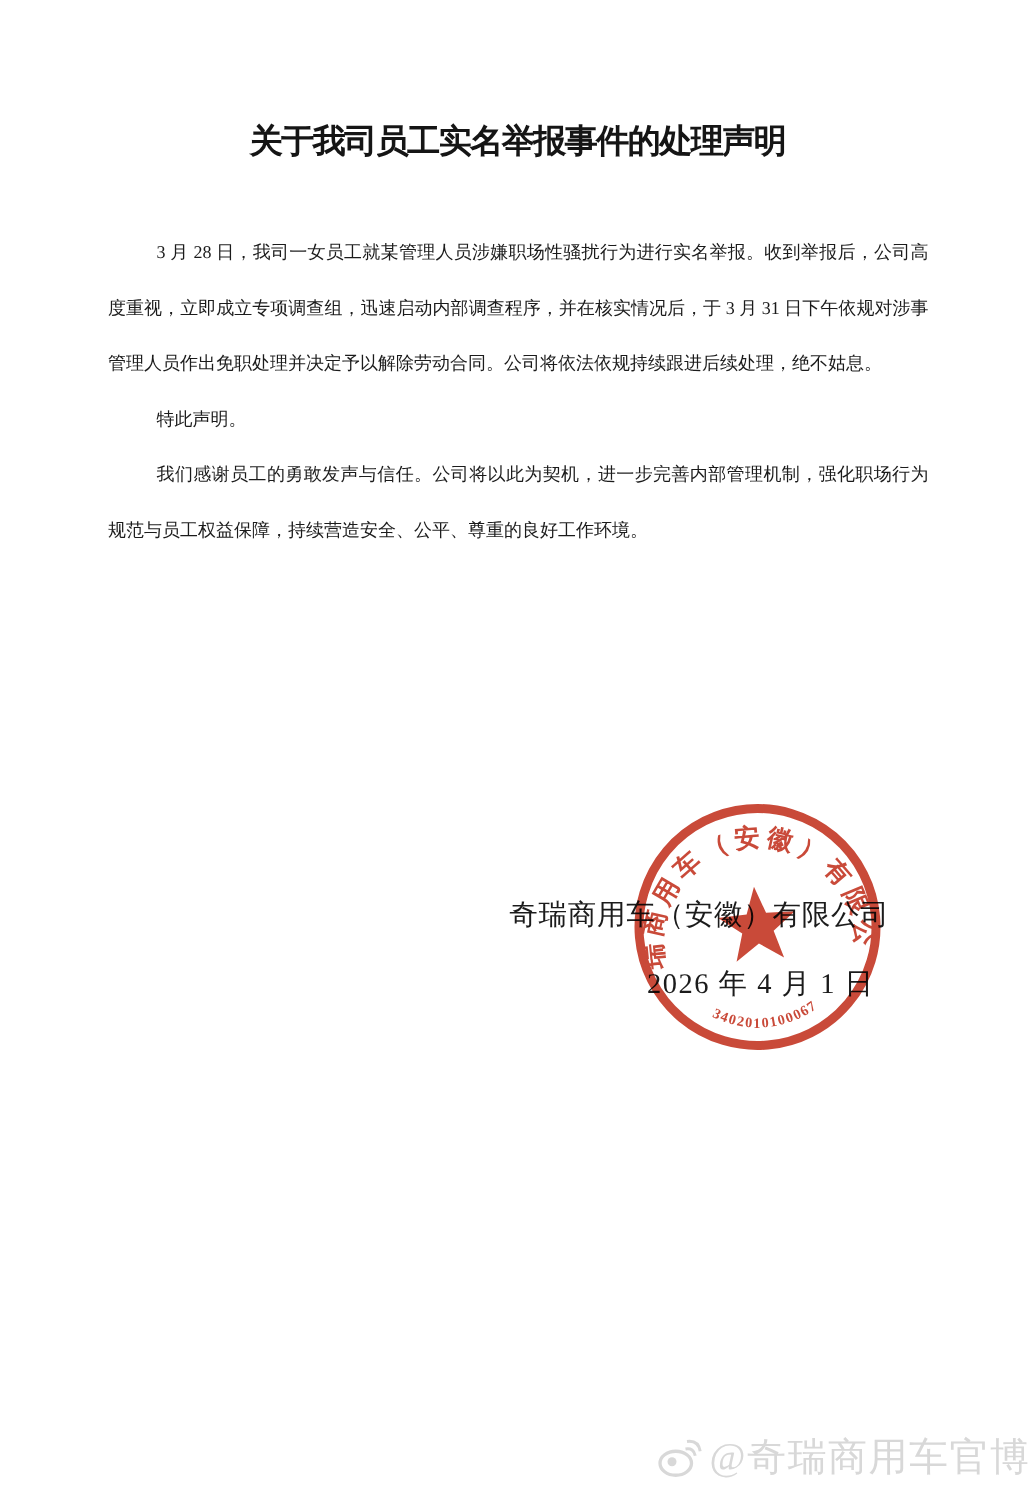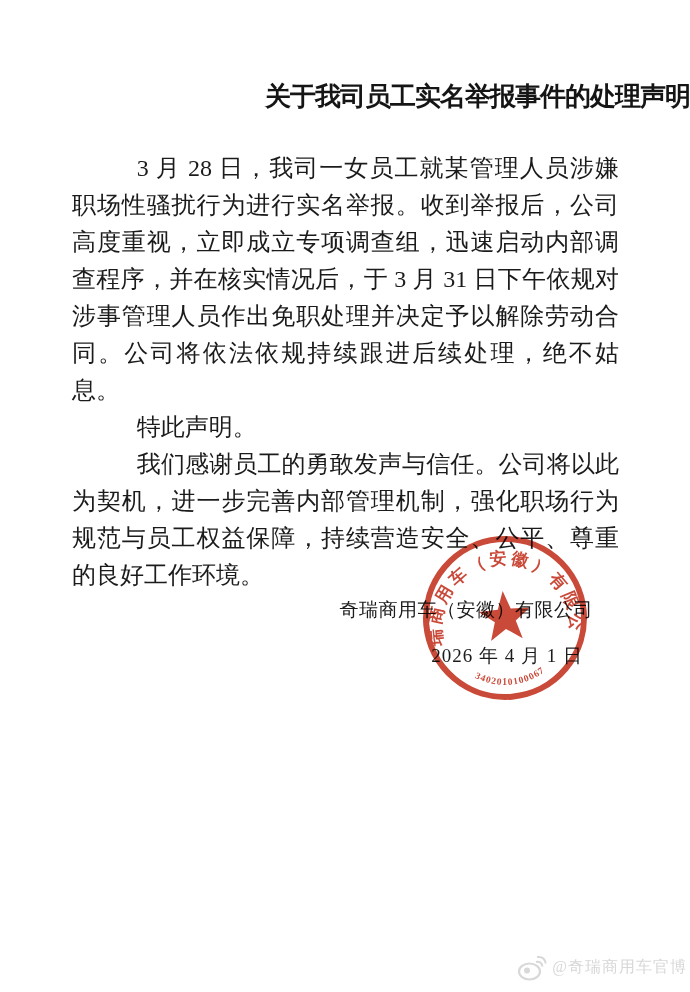--- a/index.html
+++ b/index.html
@@ -11,32 +11,32 @@
     overflow: hidden;
     font-family: "Liberation Serif", "DejaVu Serif", serif;
     color: #1b1b1b;
   }
   .doc-title {
     position: absolute;
     top: 79px;
     left: 0;
     right: 0;
     margin: 0;
-    text-align: right;
-    font-size: 26px;
+    text-align: center;
+    font-size: 22px;
     font-weight: 700;
     letter-spacing: -1px;
     color: #151515;
   }
   .doc-body {
     position: absolute;
     top: 150px;
     left: 72px;
     width: 547px;
-    font-size: 24px;
+    font-size: 12px;
     line-height: 37px;
     text-align: justify;
     text-justify: inter-character;
   }
   .doc-body p { margin: 0; text-indent: 2.7em; }
   .sig-company {
     position: absolute;
     top: 597px;
     right: 97px;
     font-size: 19px;
@@ -65,21 +65,21 @@
   .seal .ring-text { font-size: 17px; letter-spacing: 3.5px; }
   .seal .num-text  { font-size: 9.5px; letter-spacing: 1px; }
   .watermark {
     position: absolute;
     top: 954px;
     right: 3px;
     display: flex;
     align-items: center;
     gap: 5px;
     color: #d8d8d8;
-    font-size: 16px;
+    font-size: 26px;
     letter-spacing: 1px;
     white-space: nowrap;
   }
 </style>
 </head>
 <body>
 
 <div class="page">
 
   <h1 class="doc-title">关于我司员工实名举报事件的处理声明</h1>

